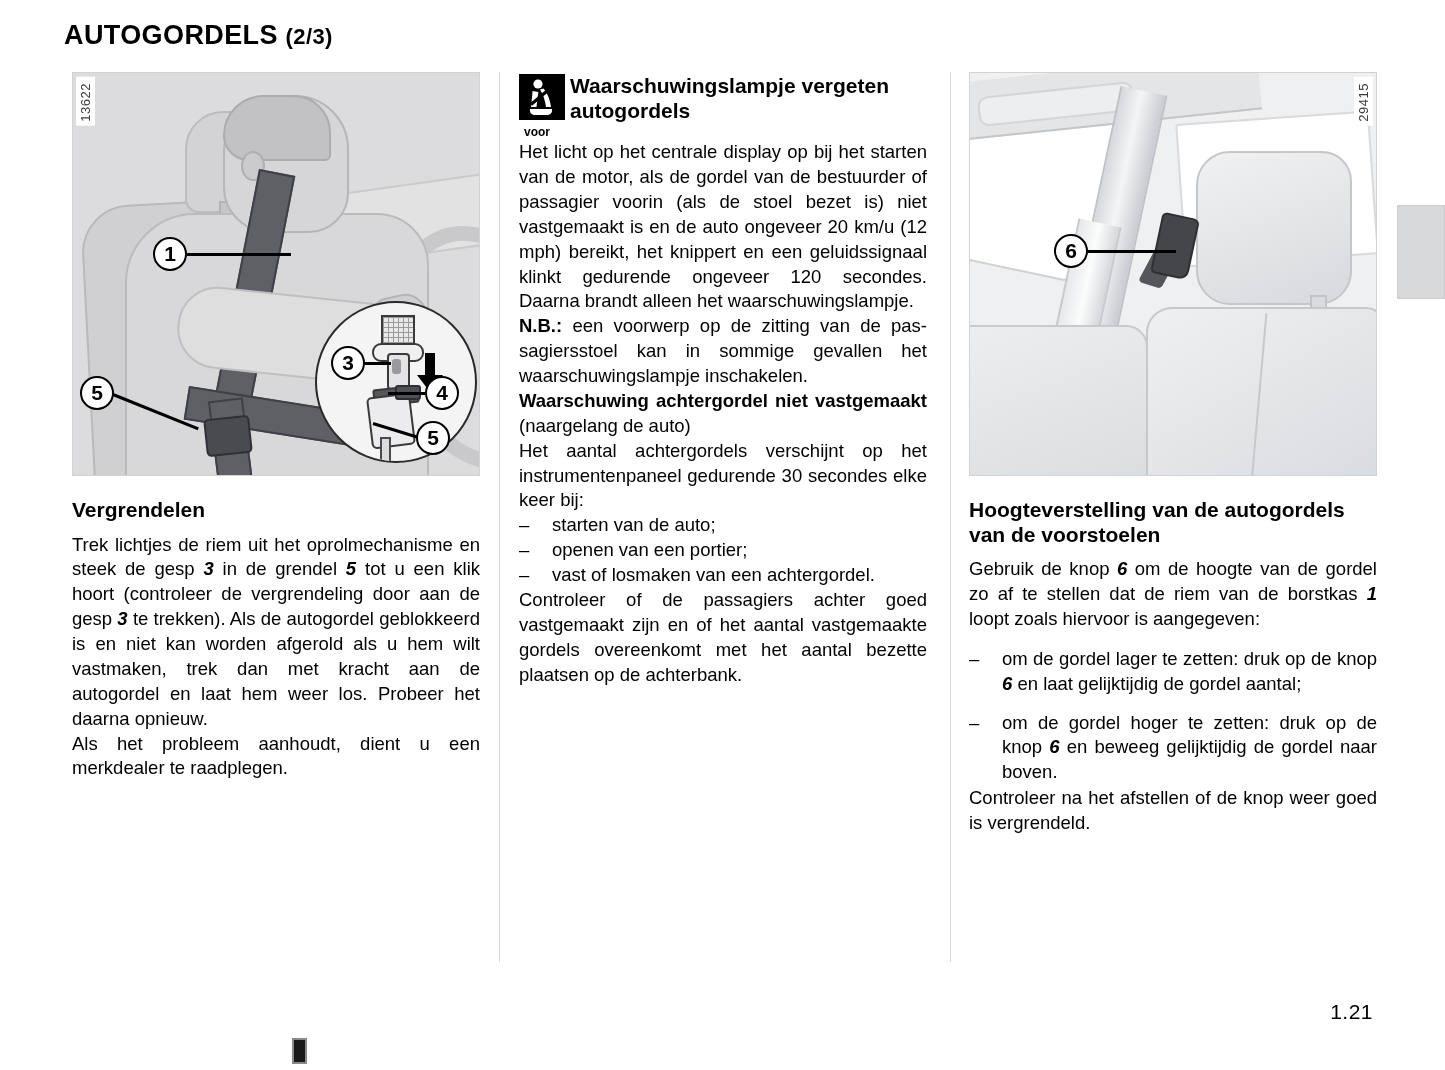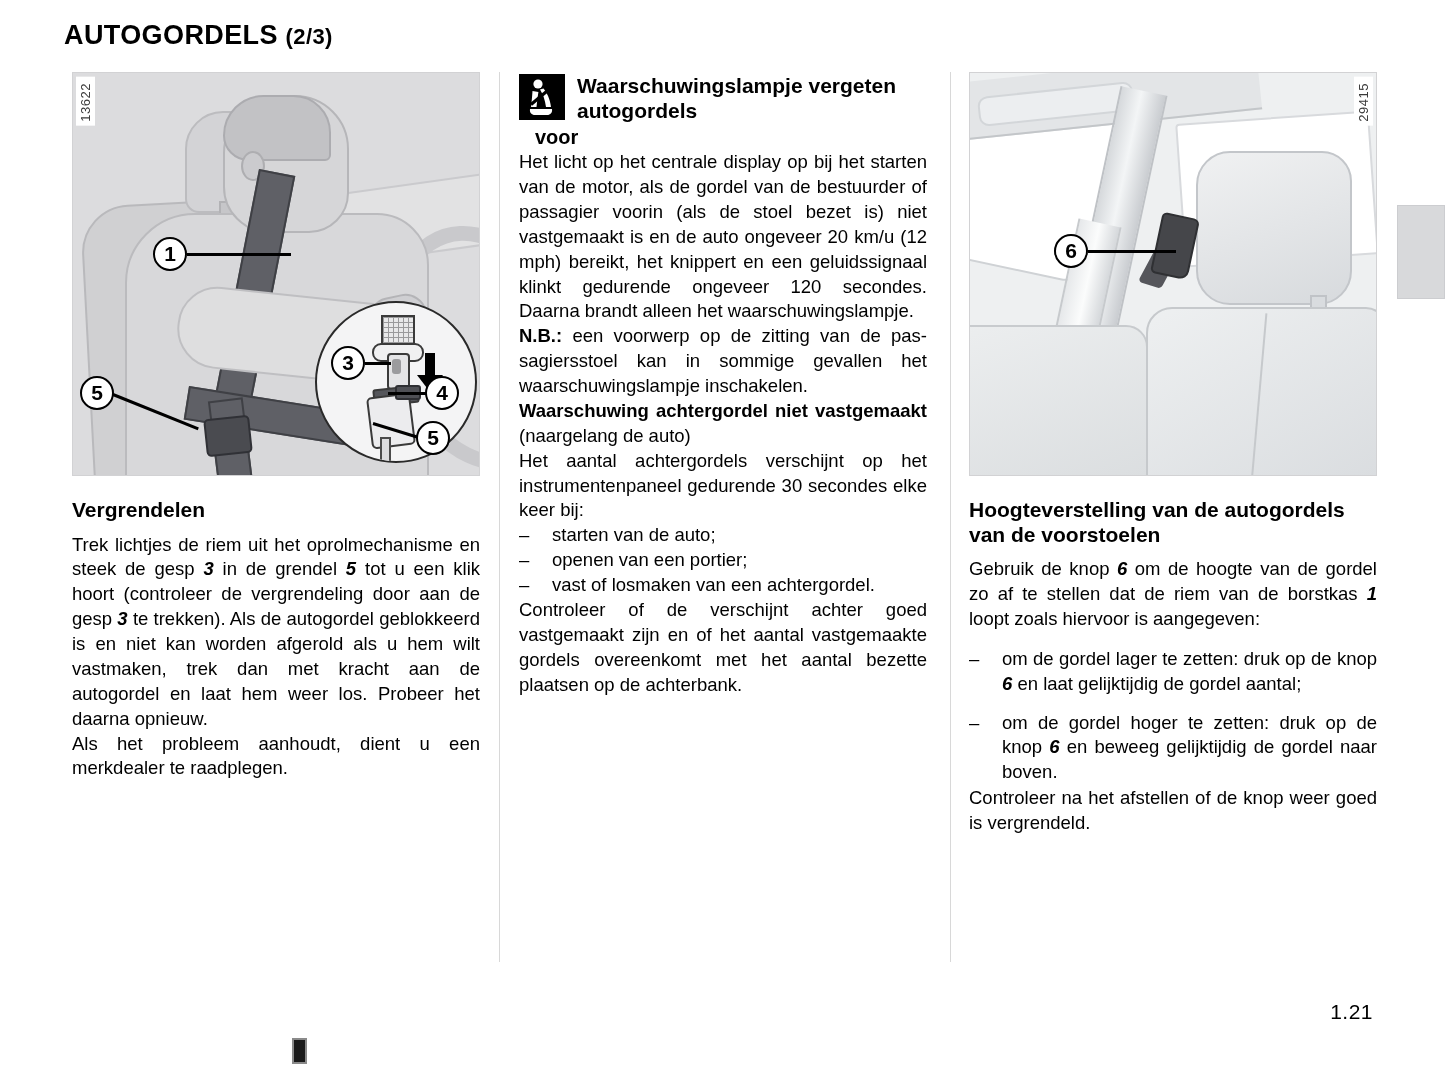--- a/index.html
+++ b/index.html
@@ -437,21 +437,21 @@
     background: #55565b;
     border-radius: 4px;
     transform: rotate(18deg) skewX(-10deg);
     z-index: 3;
   }
 
   
   .warn-head {
     display: flex;
     align-items: flex-start;
-    gap: 12px;
+    gap: 5px;
     margin-bottom: 2px;
   }
   .warn-icon {
     flex: 0 0 auto;
     width: 46px;
     height: 46px;
     background: #000000;
     position: relative;
     margin-top: 2px;
   }
@@ -464,23 +464,23 @@
   }
 
   
   h2.sec-head {
     font-size: 21px;
     font-weight: bold;
     line-height: 1.17;
     margin: 0 0 10px 0;
   }
   .sub-head {
-    font-size: 20px;
+    font-size: 12px;
     font-weight: bold;
-    margin: 0 0 0 16px;
+    margin: 0 0 0 5px;
     line-height: 1.25;
   }
   p.body {
     font-size: 18.5px;
     line-height: 1.345;
     margin: 0 0 0 0;
     text-align: justify;
     text-justify: inter-word;
     hyphens: manual;
   }
@@ -638,21 +638,21 @@
   <p class="body gap"><b>Waarschuwing achtergordel niet vastge­maakt</b><span> (naargelang de auto)</span></p>
 
   <p class="body">Het aantal achtergordels verschijnt op het instrumentenpaneel gedurende 30 secon­des elke keer bij:</p>
 
   <ul class="dashlist">
     <li>starten van de auto;</li>
     <li>openen van een portier;</li>
     <li>vast of losmaken van een achtergordel.</li>
   </ul>
 
-  <p class="body">Controleer of de verschijnt achter goed vastgemaakt zijn en of het aantal vastge­maakte gordels overeenkomt met het aantal bezette plaatsen op de achterbank.</p>
+  <p class="body">Controleer of de passagiers achter goed vastgemaakt zijn en of het aantal vastge­maakte gordels overeenkomt met het aantal bezette plaatsen op de achterbank.</p>
 </div>
 
 <div class="col col-right">
 
   <div class="figure right-fig">
     <div class="fig-id" style="left:auto; right:3px;">29415</div>
 
     <div class="rf-windscreen"></div>
     <div class="rf-sidewindow"></div>
     <div class="rf-roof"></div>

